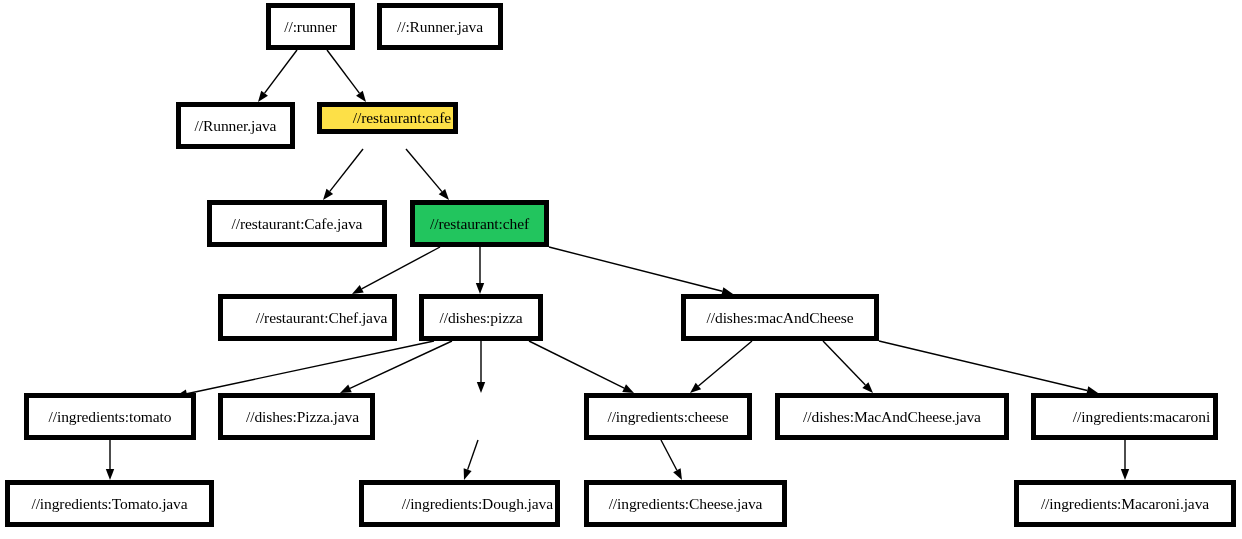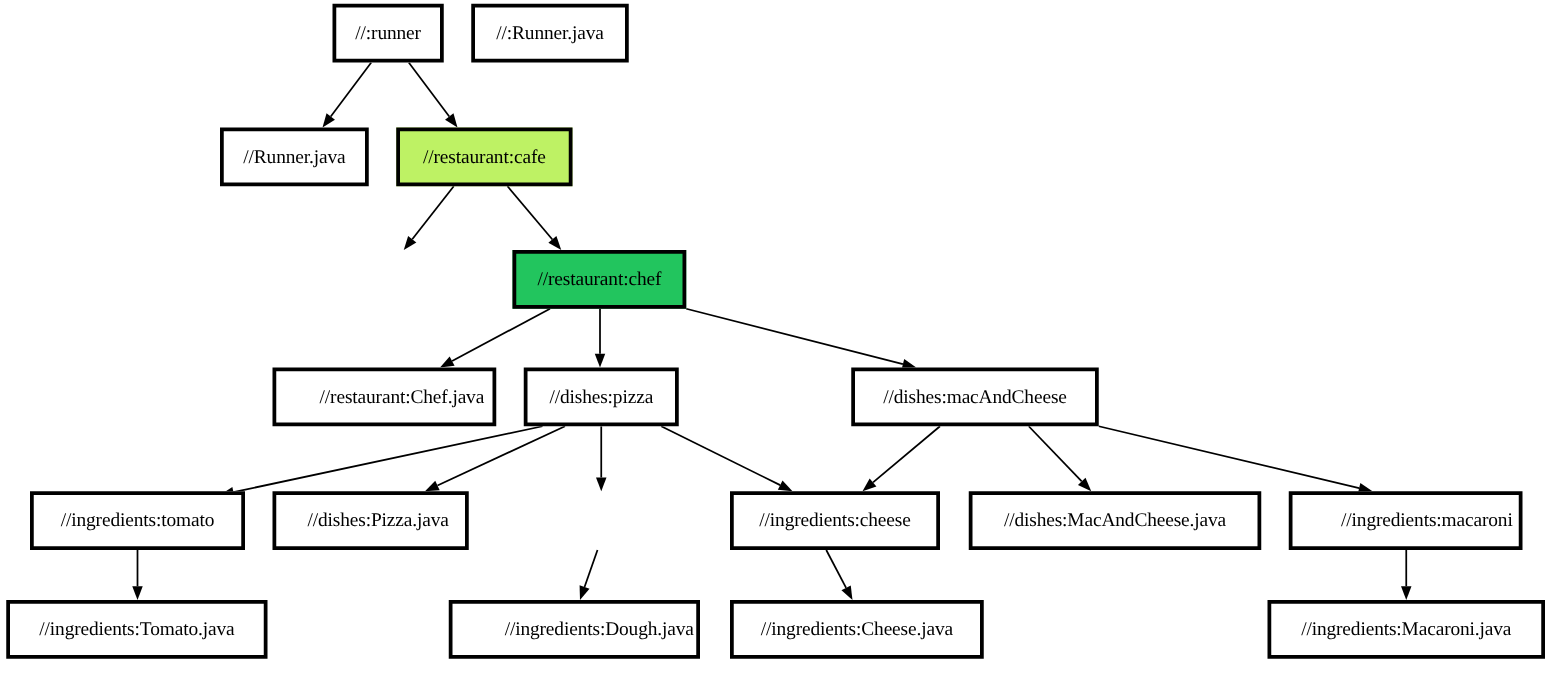--- a/index.html
+++ b/index.html
@@ -20,21 +20,21 @@
     position: absolute;
     left: 0;
     top: 0;
     width: 1242px;
     height: 539px;
     pointer-events: none;
   }
   .graph-node {
     position: absolute;
     box-sizing: border-box;
-    border: 3px solid #701a75;
+    border: 5px solid #701a75;
     background: #ffffff;
     display: flex;
     align-items: center;
     justify-content: center;
     color: #000000;
     font-family: "Liberation Serif", "DejaVu Serif", serif;
     font-size: 15.5px;
     line-height: 1;
     white-space: nowrap;
     letter-spacing: -0.1px;
@@ -124,22 +124,25 @@
     </svg>
 <div class="graph-node" style="left: 266px; top: 3px; width: 89px; height: 47px; border-color: rgb(0, 0, 0); background: rgb(255, 255, 255); color: rgb(0, 0, 0);">
       <span class="node-label">//:runner</span>
     </div>
     <div class="graph-node" style="left: 377px; top: 3px; width: 126px; height: 47px; border-color: rgb(0, 0, 0); background: rgb(255, 255, 255); color: rgb(0, 0, 0);">
       <span class="node-label">//:Runner.java</span>
     </div>
     <div class="graph-node" style="left: 176px; top: 102px; width: 119px; height: 47px; border-color: rgb(0, 0, 0); background: rgb(255, 255, 255); color: rgb(0, 0, 0);">
       <span class="node-label">//Runner.java</span>
     </div>
-    <div class="graph-node" style="left: 317px; top: 102px; width: 141px; height: 47px; border-color: rgb(0, 0, 0); background: #bef264; color: rgb(0, 0, 0);">
+    <div class="graph-node" style="left: 317px; top: 102px; width: 141px; height: 32px; border-color: rgb(0, 0, 0); background: #fde047; color: rgb(0, 0, 0); justify-content: flex-end;">
       <span class="node-label">//restaurant:cafe</span>
+    </div>
+    <div class="graph-node" style="left: 207px; top: 200px; width: 180px; height: 47px; border-color: rgb(0, 0, 0); background: rgb(255, 255, 255); color: rgb(0, 0, 0);">
+      <span class="node-label">//restaurant:Cafe.java</span>
     </div>
     <div class="graph-node" style="left: 410px; top: 200px; width: 139px; height: 47px; border-color: rgb(0, 0, 0); background: #22c55e; color: rgb(0, 0, 0);">
       <span class="node-label">//restaurant:chef</span>
     </div>
     <div class="graph-node" style="left: 218px; top: 294px; width: 179px; height: 47px; border-color: rgb(0, 0, 0); background: rgb(255, 255, 255); color: rgb(0, 0, 0); padding-left: 28px;">
       <span class="node-label">//restaurant:Chef.java</span>
     </div>
     <div class="graph-node" style="left: 419px; top: 294px; width: 124px; height: 47px; border-color: rgb(0, 0, 0); background: rgb(255, 255, 255); color: rgb(0, 0, 0);">
       <span class="node-label">//dishes:pizza</span>
     </div>

